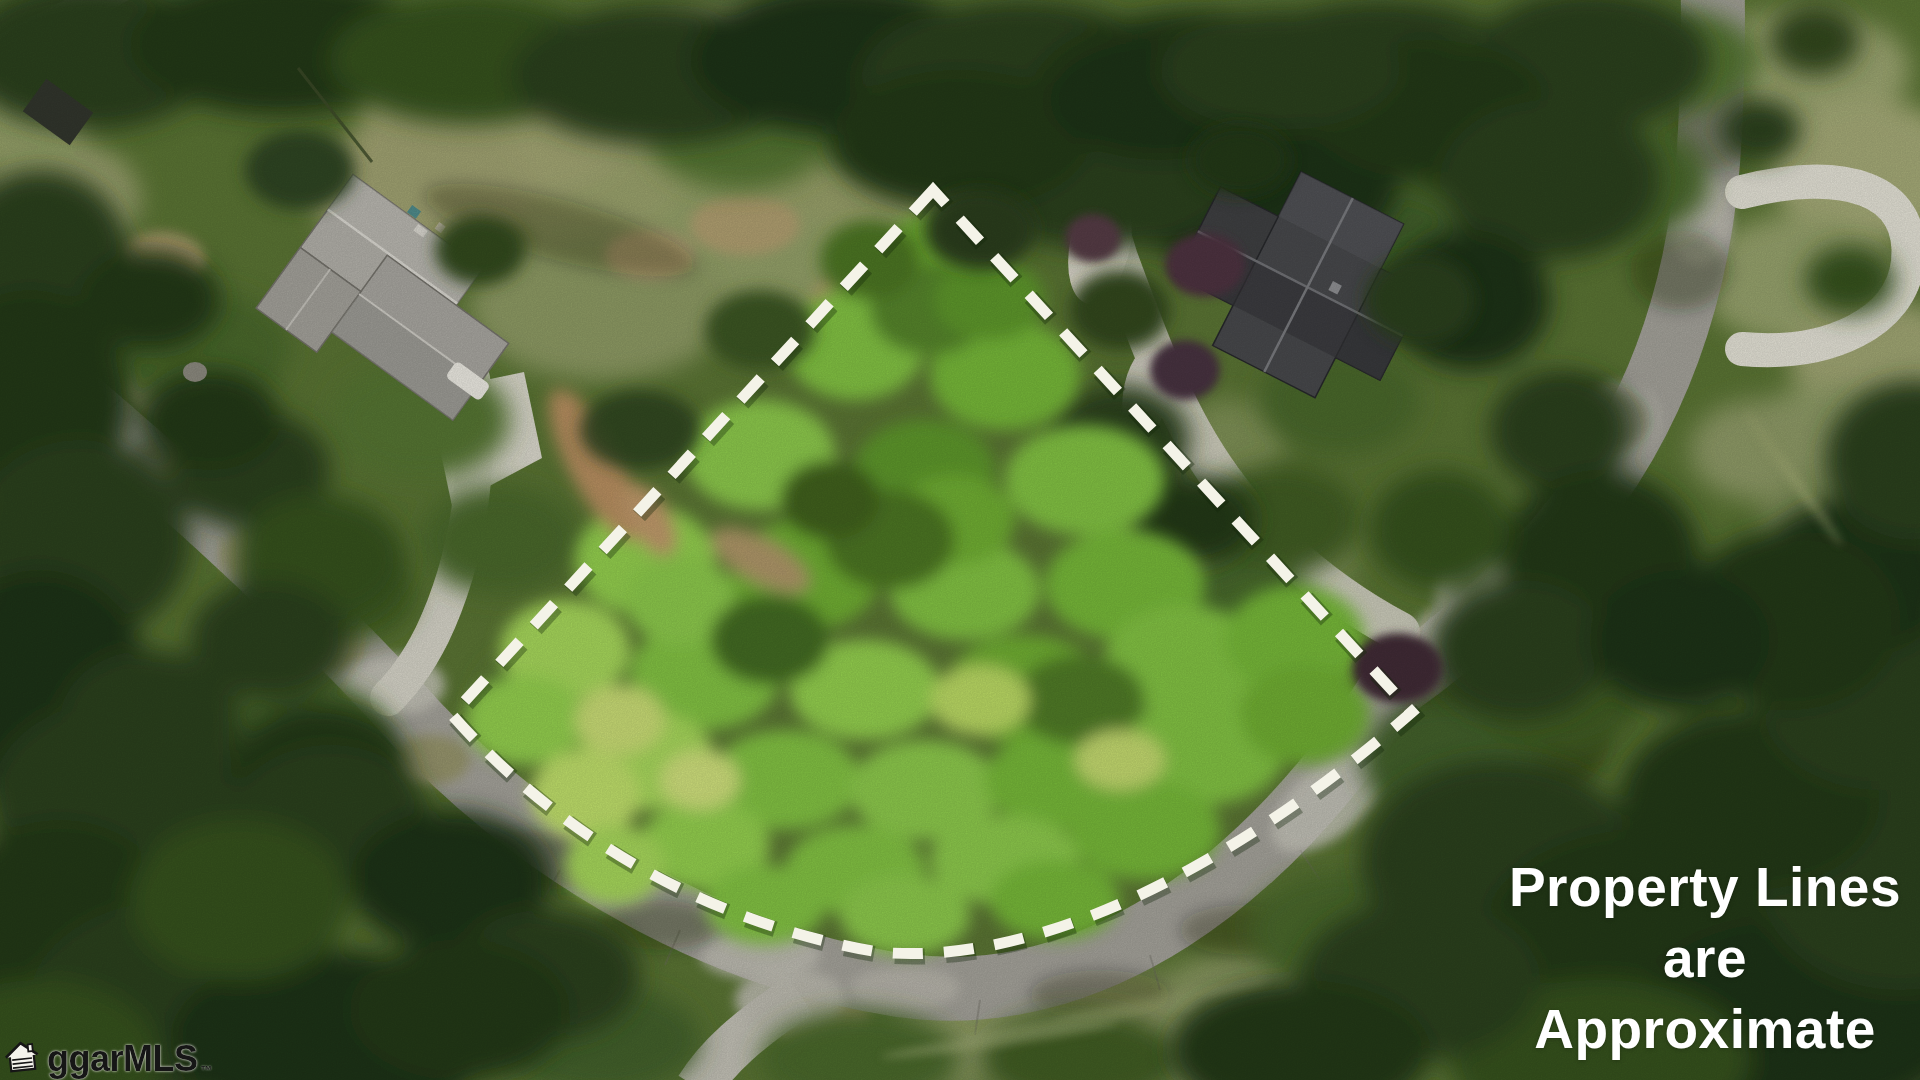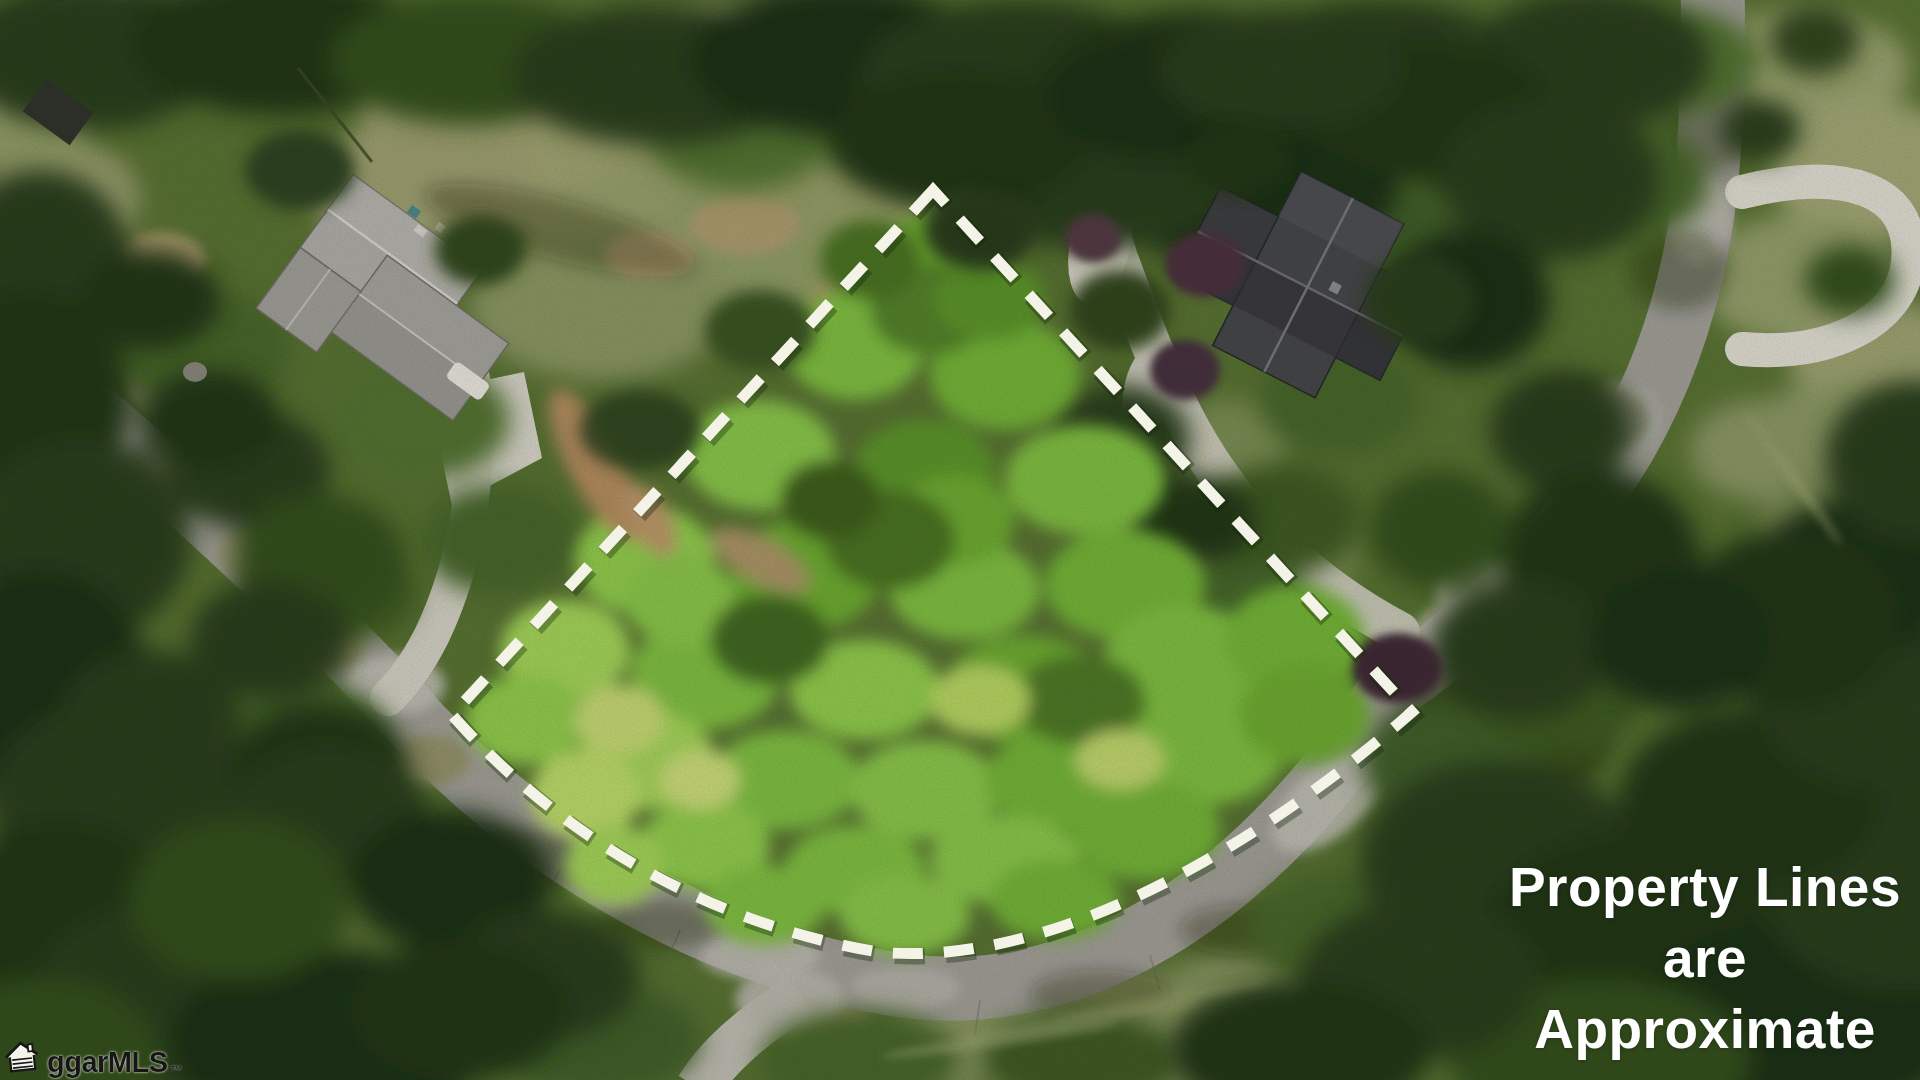--- a/index.html
+++ b/index.html
@@ -3,21 +3,21 @@
 <meta charset="utf-8">
 <style>
   html,body{margin:0;padding:0;background:#000;}
   .stage{position:relative;width:1920px;height:1080px;overflow:hidden;
          font-family:"Liberation Sans","DejaVu Sans",sans-serif;}
   .stage svg.scene{position:absolute;left:0;top:0;display:block;}
   .disclaimer{position:absolute;left:1440px;top:852px;width:530px;text-align:center;
               color:#fff;font-size:55px;line-height:71px;font-weight:600;letter-spacing:.5px;
               text-shadow:0 1px 4px rgba(0,0,0,.25);}
   .watermark{position:absolute;left:2px;bottom:3px;display:flex;align-items:flex-end;gap:3px;}
-  .watermark .wm-text{font-weight:bold;font-size:29px;color:#161616;letter-spacing:-.5px;
+  .watermark .wm-text{font-weight:bold;font-size:36px;color:#161616;letter-spacing:-.5px;
               text-shadow:0 0 3px rgba(248,248,240,.85),0 0 1px rgba(248,248,240,.9);line-height:1;}
   .watermark sup{font-weight:bold;font-size:12px;color:#161616;vertical-align:top;
               text-shadow:0 0 2px rgba(248,248,240,.85);}
   .wm-icon{display:block;}
 </style>
 </head>
 <body>
 
 <div class="stage">
 

